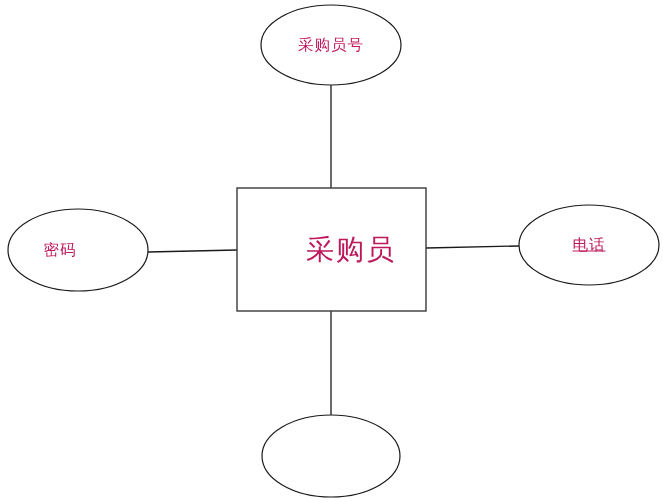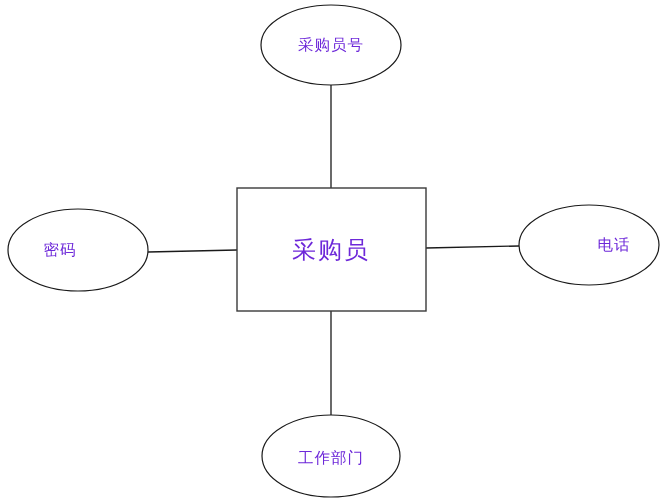--- a/index.html
+++ b/index.html
@@ -38,30 +38,31 @@
   }
   .connector {
     stroke: #1a1a1a;
     stroke-width: 1.3;
     fill: none;
     stroke-linecap: butt;
   }
   .node-label {
     position: absolute;
     text-align: center;
-    color: #6d28d9;
+    color: #be185d;
     font-family: "DejaVu Sans", sans-serif;
     white-space: nowrap;
     transform: translate(-50%, -50%);
     letter-spacing: 0.5px;
     pointer-events: none;
   }
   .entity-label {
-    font-size: 24px;
+    font-size: 28px;
     letter-spacing: 2px;
+    margin-left: 20px;
   }
   .attr-label {
     font-size: 15.5px;
     letter-spacing: 1px;
   }
 </style>
 </head>
 <body>
 
 <div id="canvas">
@@ -80,17 +81,16 @@
 
     <rect class="entity-box" x="237" y="188" width="189" height="123"></rect>
   </svg>
 
   <div class="node-label entity-label" style="left:331px; top:250px;">采购员</div>
 
   <div class="node-label attr-label" style="left:331px; top:45px;">采购员号</div>
 
   <div class="node-label attr-label" style="left:60px; top:250px;">密码</div>
 
-  <div class="node-label attr-label" style="left:614px; top:245px;">电话</div>
+  <div class="node-label attr-label" style="left:589px; top:245px;text-decoration:underline;">电话</div>
 
-  <div class="node-label attr-label" style="left:331px; top:458px;">工作部门</div>
 
 </div>
 
 </body></html>

